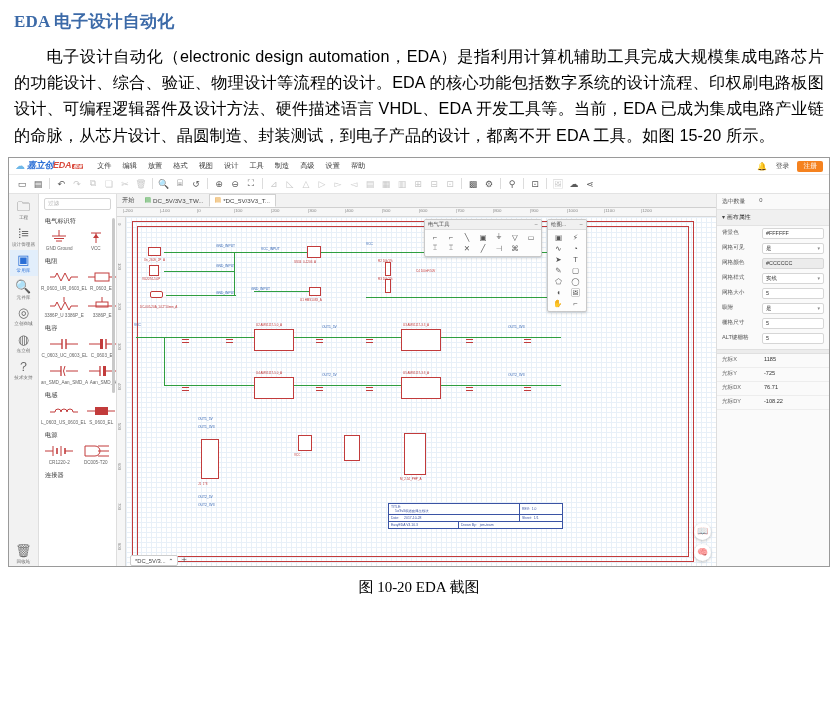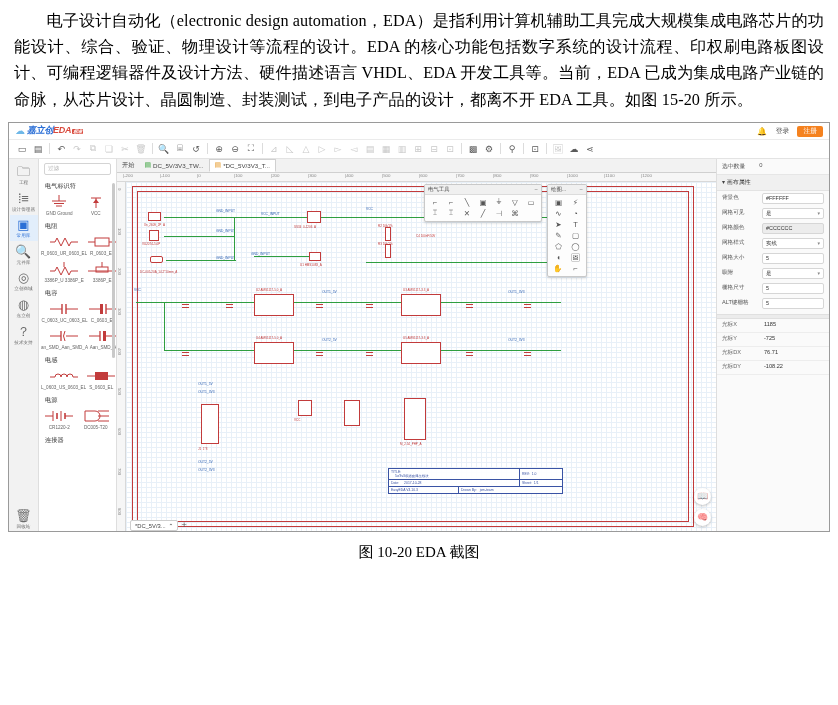--- a/index.html
+++ b/index.html
@@ -13,21 +13,21 @@
 
   
   .doc-wrap { padding: 8px 14px 0 14px; }
   .doc-heading {
     font-family: "Liberation Serif", "DejaVu Serif", serif;
     font-size: 17px; font-weight: bold;
     color: #3c6aa8; letter-spacing: .2px;
     margin: 2px 0 10px 0;
   }
   .doc-para {
-    font-family: Liberation Serif, serif;
+    font-family: Liberation Sans, sans-serif;
     font-size: 16.2px; color: #000;
     line-height: 1.62; text-align: justify;
     text-indent: 2em; margin: 0;
     letter-spacing: .1px;
   }
 
   
   .shot {
     position: relative;
     margin: 9px 8px 0 8px;
@@ -270,28 +270,45 @@
   .caption {
     text-align:center; margin-top:11px;
     font-family:"Liberation Serif","DejaVu Serif",serif;
     font-size:15px; color:#000;
   }
 </style>
 </head>
 <body>
 
 <div class="doc-wrap">
+  <div class="doc-heading">
+    <span>EDA</span>
+    <span>电子设计自动化</span>
+  </div>
   <p class="doc-para">电子设计自动化（electronic design automation，EDA）是指利用计算机辅助工具完成大规模集成电路芯片的功能设计、综合、验证、物理设计等流程的设计。EDA 的核心功能包括数字系统的设计流程、印权刷电路板图设计、可编程逻辑器件及设计方法、硬件描述语言 VHDL、EDA 开发工具等。当前，EDA 已成为集成电路产业链的命脉，从芯片设计、晶圆制造、封装测试，到电子产品的设计，都离不开 EDA 工具。如图 15-20 所示。</p>
 </div>
 
 <div class="shot">
 
   <div class="menubar">
     <span class="logo-cloud">☁</span>
     <span class="logo-text"><span>嘉立创</span><span class="red">EDA</span><span class="logo-badge">标准</span></span>
+    <div class="menu-items" id="menu-items">
+        <span>文件</span>
+        <span>编辑</span>
+        <span>放置</span>
+        <span>格式</span>
+        <span>视图</span>
+        <span>设计</span>
+        <span>工具</span>
+        <span>制造</span>
+        <span>高级</span>
+        <span>设置</span>
+        <span>帮助</span>
+      </div>
     <div class="menu-right">
       <span class="bell">🔔</span>
       <span class="login-txt">登录</span>
       <span class="reg-btn">注册</span>
     </div>
   </div>
 
   <div class="toolbar" id="toolbar">
       <div class="tb-ic">▭</div>
       <div class="tb-ic">▤</div>

